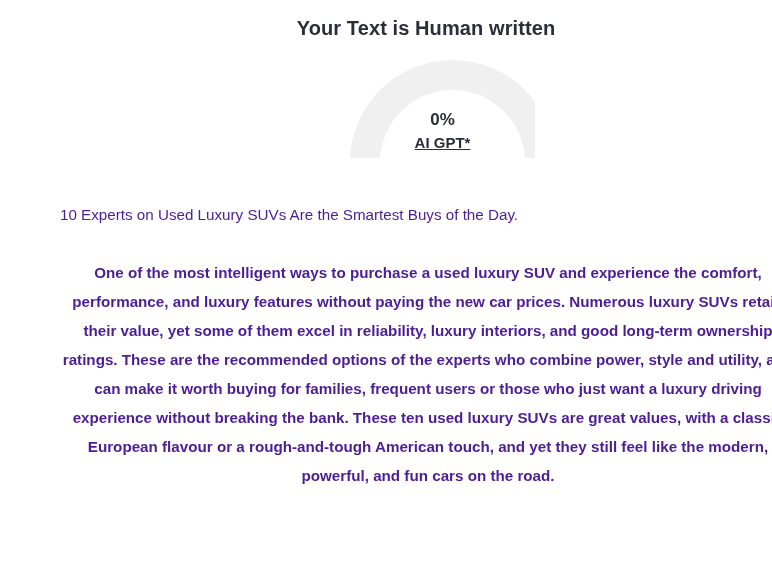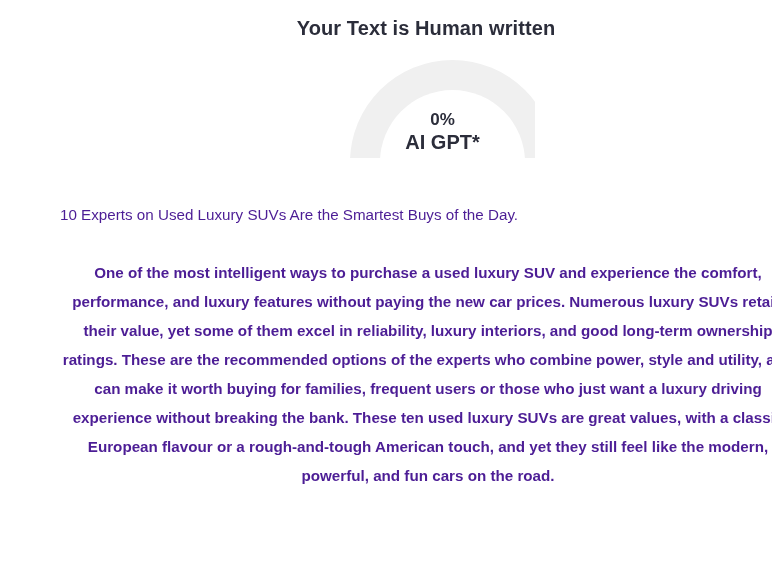--- a/index.html
+++ b/index.html
@@ -67,21 +67,21 @@
     position: absolute;
     top: 108px;
     left: 290px;
     width: 205px;
     text-align: center;
     color: #2b2d3a;
     font-weight: bold;
     line-height: 23px;
   }
   .gauge-percent { font-size: 17px; }
-  .gauge-model   { font-size: 20px; }
+  .gauge-model   { font-size: 15px; text-decoration: underline; }
 
   
   .article {
     position: absolute;
     top: 200px;
     left: 20px;
     width: 736px;
     color: #4c1d95;
     font-size: 15.2px;
     line-height: 29px;

